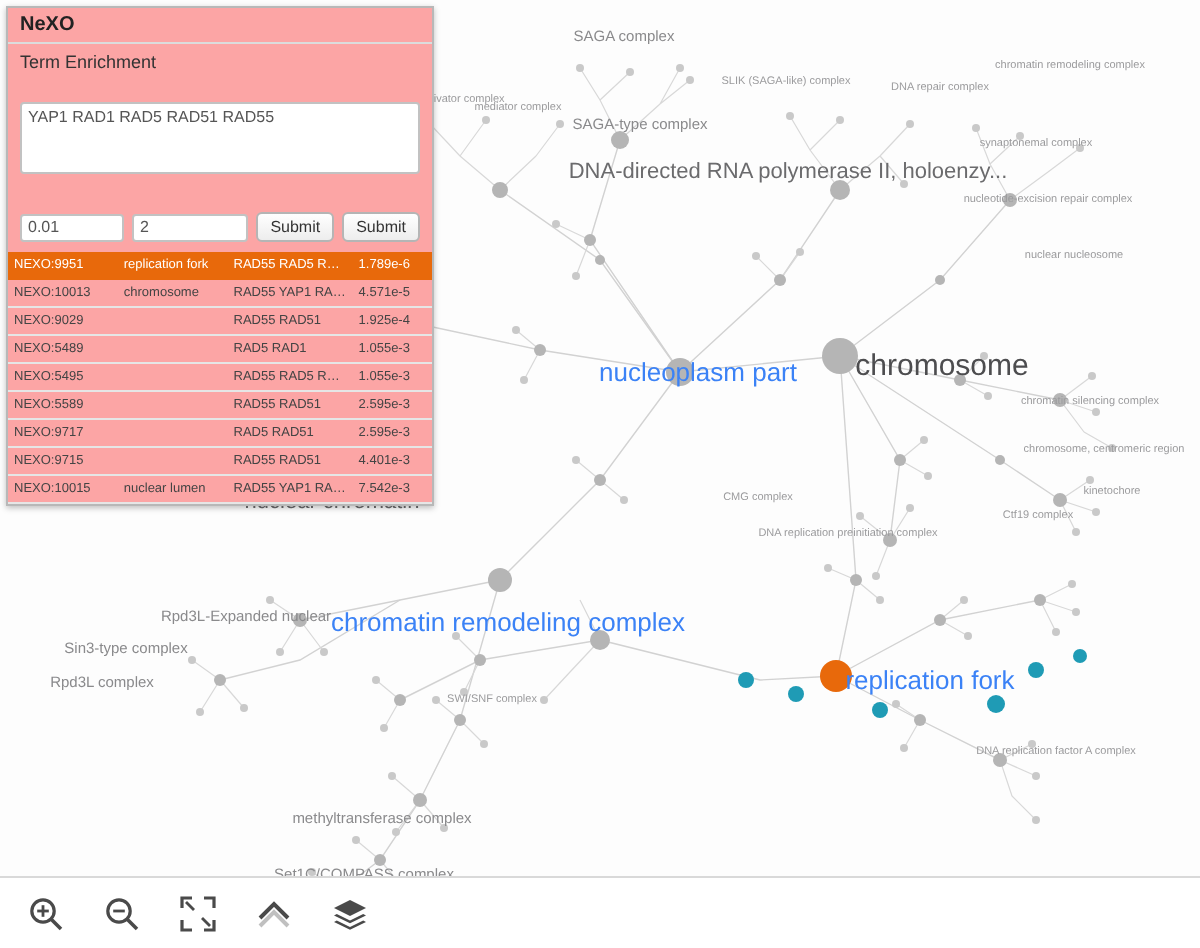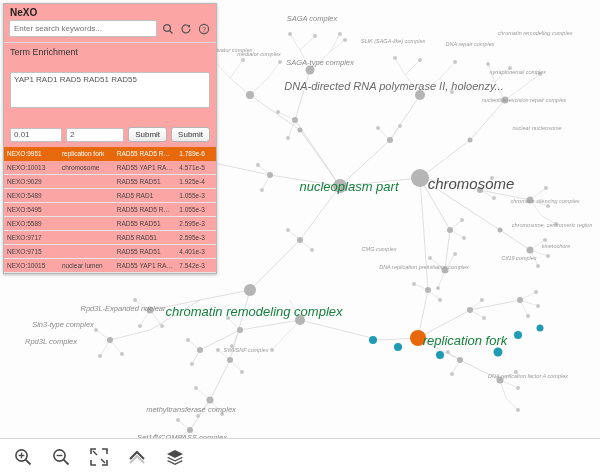--- a/index.html
+++ b/index.html
@@ -18,31 +18,31 @@
     width: 600px;
     height: 474px;
     background: #fdfdfd;
     overflow: hidden;
   }
 
   
   #graph {
     position: absolute;
     left: 0; top: 0;
-    width: 508px; height: 474px; font-style: italic;
+    width: 508px; height: 474px;
   }
   .node-label {
     position: absolute;
     color: #59595b;
     white-space: nowrap;
     transform: translate(-50%, -50%);
     pointer-events: none;
   }
   .label-xl { font-size: 15px; color: #4d4d4f; }
-  .label-lg { font-size: 13px; color: #15803d; }
+  .label-lg { font-size: 13px; color: #3b82f6; }
   .label-md { font-size: 11px; color: #6b6b6d; }
   .label-sm { font-size: 7.5px; color: #8a8a8c; }
   .label-xs { font-size: 5.5px; color: #9b9b9d; }
 
   
   #panel {
     position: absolute;
     left: 3px;
     top: 3px;
     width: 212px;
@@ -443,41 +443,20 @@
         <div class="node-label label-xs" style="left: 246px; top: 350px;">SWI/SNF complex</div>
         <div class="node-label label-xs" style="left: 528px; top: 376px;">DNA replication factor A complex</div>
         <div class="node-label label-sm" style="left: 191px; top: 409px;">methyltransferase complex</div>
         <div class="node-label label-sm" style="left: 182px; top: 437px;">Set1C/COMPASS complex</div>
       </div>
   </div>
 
   <div id="panel">
     <div id="panel-title">NeXO</div>
 
-    <div class="searchbar">
-      <input type="text" placeholder="Enter search keywords..." style="">
-      <div class="icon-btn">
-        <svg width="12" height="12" viewBox="0 0 12 12">
-            <circle cx="5" cy="5" r="3.4" fill="none" stroke="#555" stroke-width="1.3"></circle>
-            <line x1="7.5" y1="7.5" x2="10.5" y2="10.5" stroke="#555" stroke-width="1.3"></line>
-          </svg>
-      </div>
-      <div class="icon-btn">
-        <svg width="12" height="12" viewBox="0 0 12 12">
-            <path d="M9.6 4.2A4 4 0 1 0 10 6" fill="none" stroke="#555" stroke-width="1.2"></path>
-            <path d="M9.9 1.6 L10 4.3 L7.4 4.0 Z" fill="#555"></path>
-          </svg>
-      </div>
-      <div class="icon-btn">
-        <svg width="12" height="12" viewBox="0 0 12 12">
-            <circle cx="6" cy="6" r="4.6" fill="none" stroke="#555" stroke-width="1.1"></circle>
-            <text x="6" y="8.6" font-size="6.4" text-anchor="middle" fill="#555" font-family="Liberation Sans, sans-serif">?</text>
-          </svg>
-      </div>
-    </div>
 
 
     <div class="section-sep"></div>
 
     <div class="section-title">Term Enrichment</div>
 
     <div class="ta-wrap">
       <textarea class="term-box" style="">YAP1 RAD1 RAD5 RAD51 RAD55</textarea>
     </div>
 

